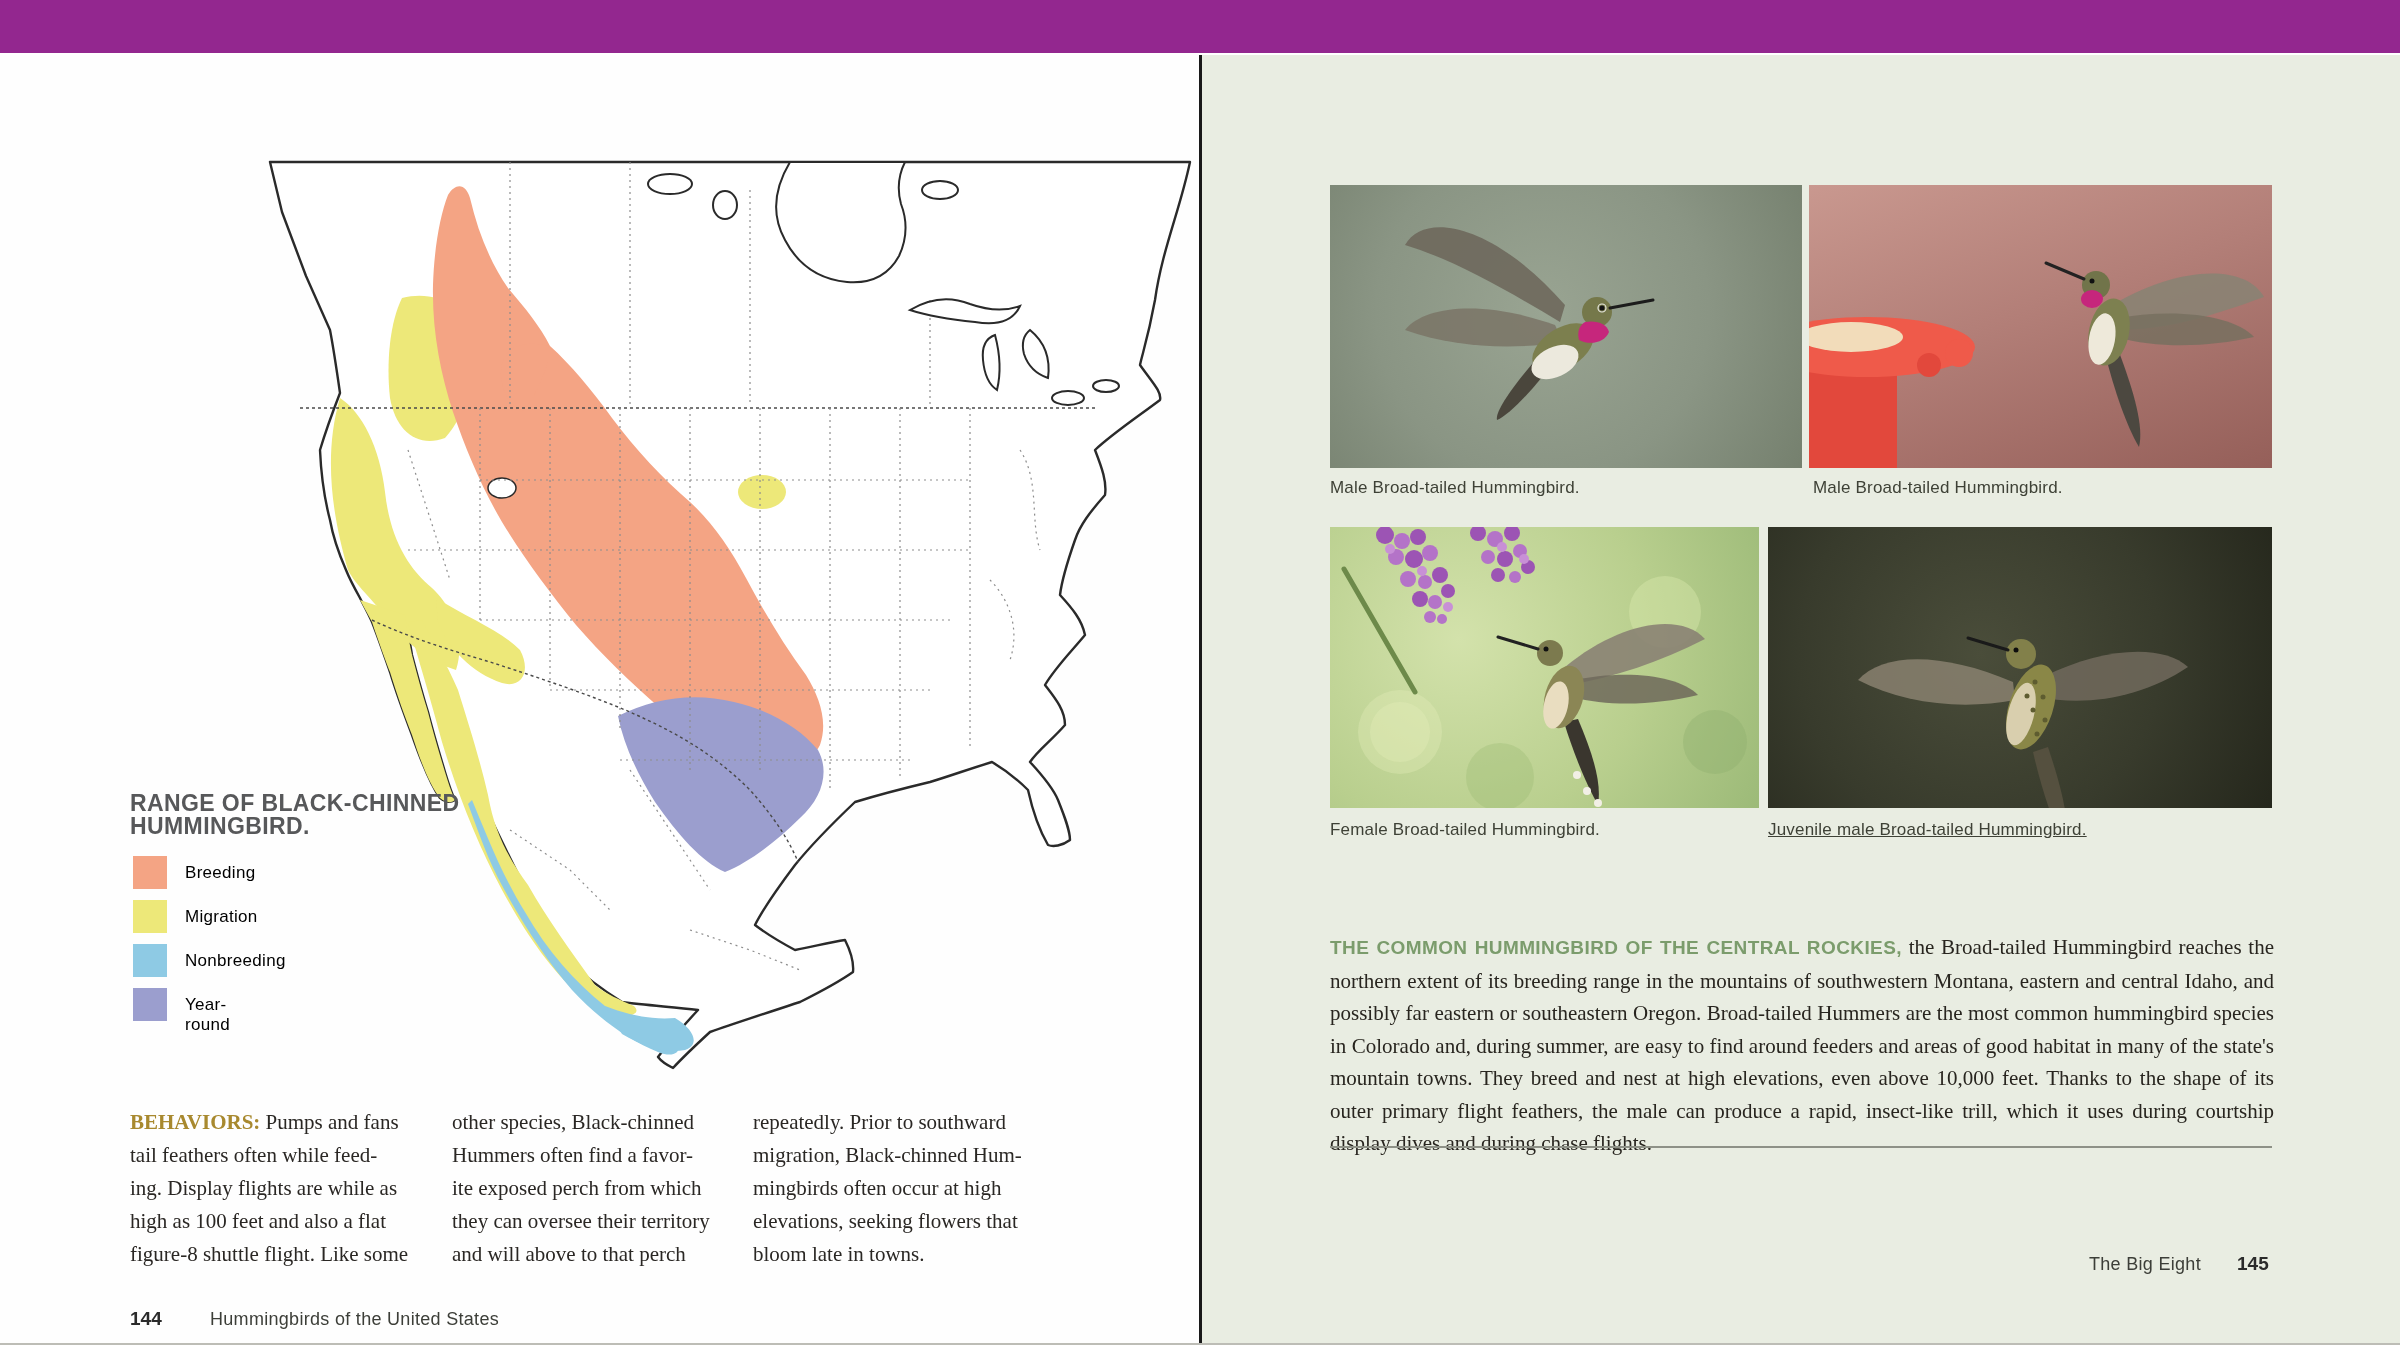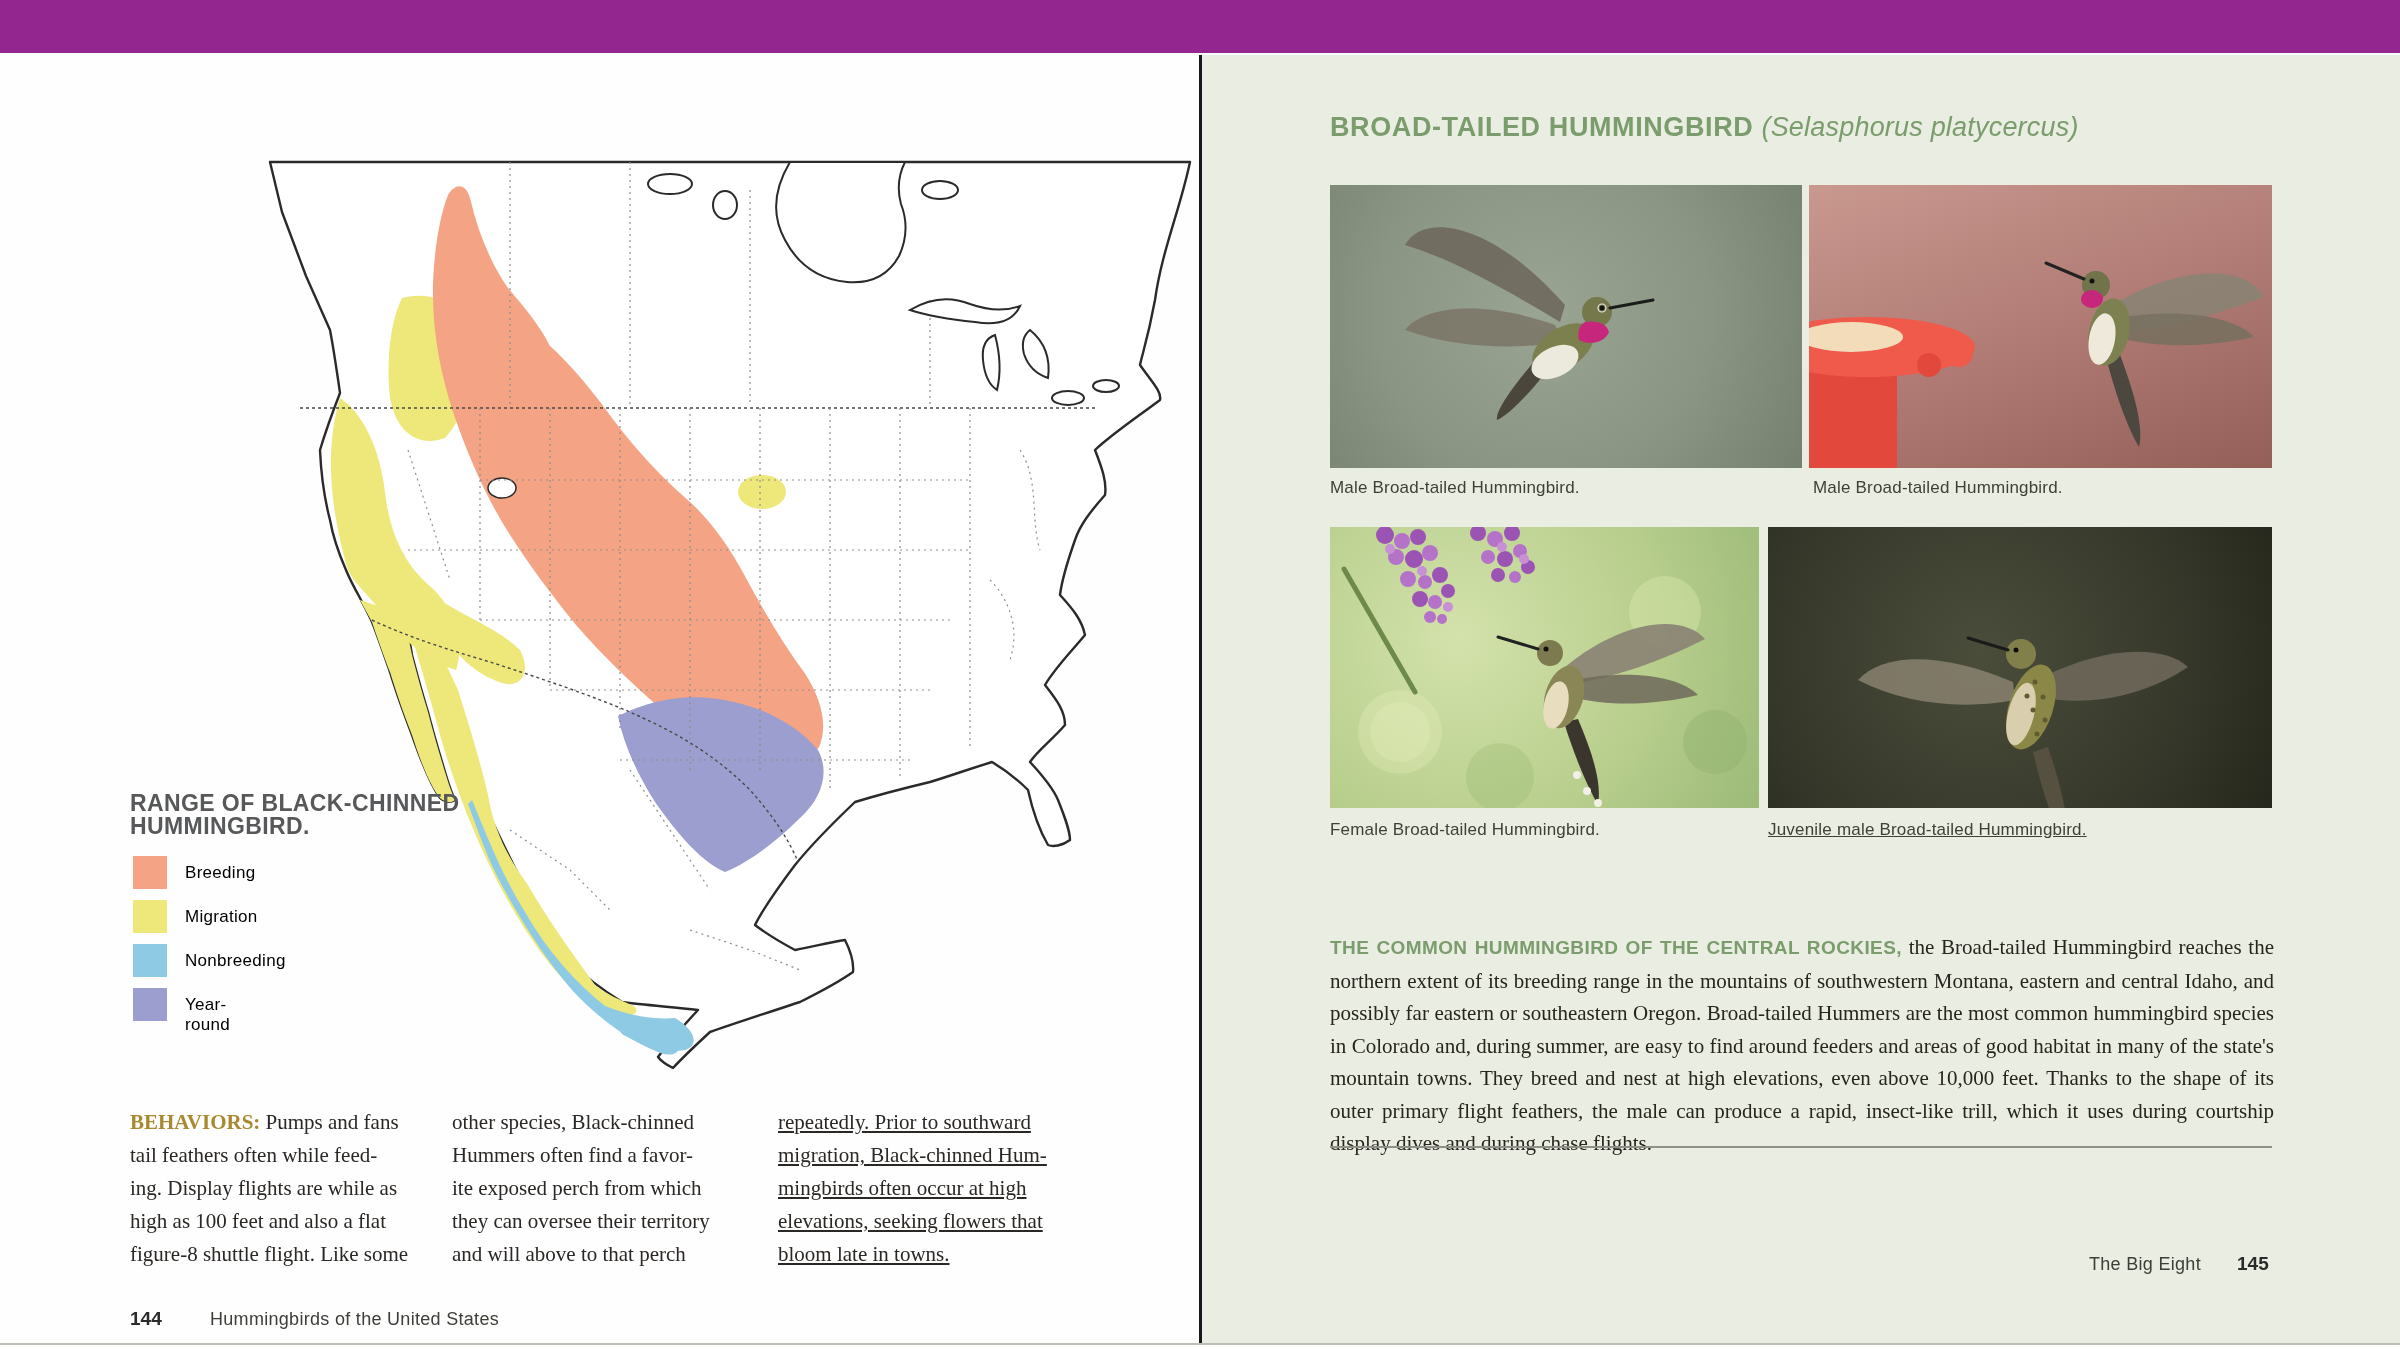--- a/index.html
+++ b/index.html
@@ -224,42 +224,37 @@
         <span class="bline">high as 100 feet and also a flat</span>
         <span class="bline">figure-8 shuttle flight. Like some</span>
       </div>
       <div class="bcol" style="left:452px;">
         <span class="bline">other species, Black-chinned</span>
         <span class="bline">Hummers often find a favor-</span>
         <span class="bline">ite exposed perch from which</span>
         <span class="bline">they can oversee their territory</span>
         <span class="bline">and will above to that perch</span>
       </div>
-      <div class="bcol" style="left:778px;text-decoration:underline;">
+      <div class="bcol" style="left:753px;">
         <span class="bline">repeatedly. Prior to southward</span>
         <span class="bline">migration, Black-chinned Hum-</span>
         <span class="bline">mingbirds often occur at high</span>
         <span class="bline">elevations, seeking flowers that</span>
         <span class="bline">bloom late in towns.</span>
       </div>
     </div>
 
     <div class="abs footer-num" style="left:130px;top:1253px;">144</div>
     <div class="abs footer-txt" style="left:210px;top:1254px;text-align:right;">Hummingbirds of the United States</div>
   </div>
 
   <div id="page-divider" class="abs"></div>
 
   <div id="right-page" class="abs"></div>
 
-  <div id="rp-title" class="abs">
-    <span>BROAD-TAILED HUMMINGBIRD</span>
-    <span> </span>
-    <span class="binom">(Selasphorus platycercus)</span>
-  </div>
 
   <div id="photo1" class="abs photo">
     <svg viewBox="0 0 472 283">
       <g transform="translate(225,135)">
         <path d="M 10,-15 C -60,-95 -130,-110 -150,-75 C -100,-60 -45,-28 5,2 Z" fill="#6e685c" opacity="0.9"></path>
         <path d="M 0,5 C -70,-20 -130,-15 -150,10 C -100,28 -40,30 8,22 Z" fill="#7a7466" opacity="0.85"></path>
         <path d="M -18,38 C -45,70 -60,92 -58,100 C -48,96 -30,78 -12,56 Z" fill="#4a463c"></path>
         <ellipse cx="8" cy="28" rx="34" ry="20" transform="rotate(-32 8 28)" fill="#7c7f4e"></ellipse>
         <ellipse cx="0" cy="42" rx="25" ry="15" transform="rotate(-25 0 42)" fill="#ece9dd"></ellipse>
         <circle cx="42" cy="-8" r="15" fill="#75784a"></circle>

